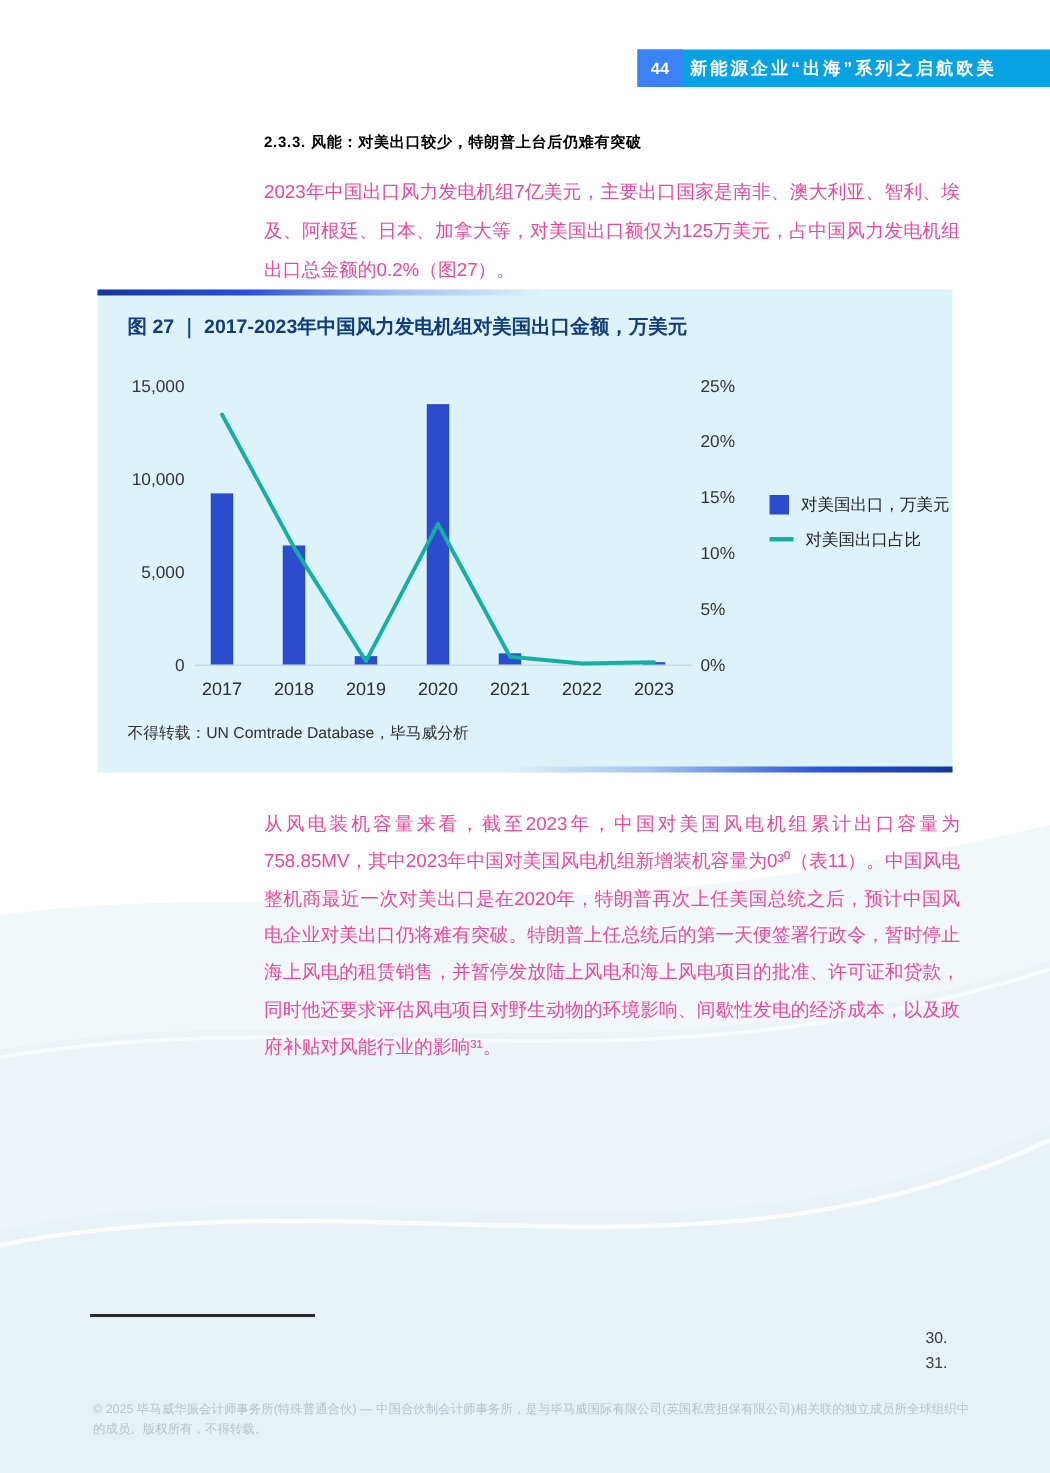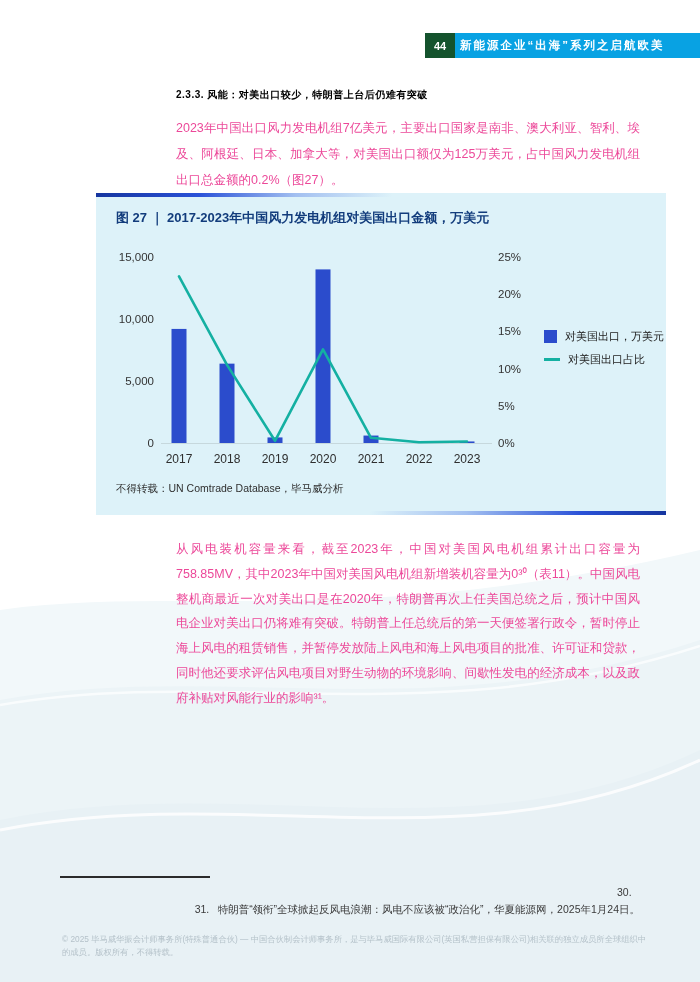--- a/index.html
+++ b/index.html
@@ -12,42 +12,41 @@
     color:#333;
   }
   .bg-waves { position:absolute; left:0; top:490px; width:700px; height:492px; pointer-events:none; }
 
   
   .header-bar {
     position:absolute; left:425px; top:33px; right:0; height:25px;
     background:#08a2e3; display:flex; align-items:stretch;
   }
   .page-num {
-    width:30px; background:#14532d; color:#fff; font-size:11px; font-weight:bold;
+    width:30px; background:#3b82f6; color:#fff; font-size:11px; font-weight:bold;
     display:flex; align-items:center; justify-content:center;
   }
   .series-title {
     color:#ffffff; font-size:11.5px; font-weight:600; letter-spacing:2px;
     display:flex; align-items:center; padding-left:5px; white-space:nowrap;
   }
 
   
   .section-heading {
     position:absolute; left:176px; top:88px; width:470px;
     color:#000000; font-size:10px; font-weight:bold; letter-spacing:0.5px;
   }
   .para { position:absolute; left:176px; width:464px; font-size:12.5px; color:#ec4899; text-align:justify; }
   .para-1 { top:115px; line-height:26px; }
   .para-2 { top:537px; line-height:24.8px; }
 
   
   .figure-panel {
     position:absolute; left:65px; top:193px; width:570px; height:322px;
     background:#ddf2f9;
-    margin-left:31px;
   }
   .panel-bar-top {
     position:absolute; left:0; top:0; width:100%; height:4px;
     background:linear-gradient(90deg, #15359f 0%, #2a52d8 18%, rgba(91,130,230,0.45) 35%, rgba(221,242,249,0) 52%);
   }
   .panel-bar-bottom {
     position:absolute; left:0; bottom:0; width:100%; height:4px;
     background:linear-gradient(90deg, rgba(221,242,249,0) 48%, rgba(91,130,230,0.45) 65%, #2a52d8 85%, #15359f 100%);
   }
   .figure-title {
@@ -144,17 +143,16 @@
 
 <div class="para para-2">从风电装机容量来看，截至2023年，中国对美国风电机组累计出口容量为758.85MV，其中2023年中国对美国风电机组新增装机容量为0³⁰（表11）。中国风电整机商最近一次对美出口是在2020年，特朗普再次上任美国总统之后，预计中国风电企业对美出口仍将难有突破。特朗普上任总统后的第一天便签署行政令，暂时停止海上风电的租赁销售，并暂停发放陆上风电和海上风电项目的批准、许可证和贷款，同时他还要求评估风电项目对野生动物的环境影响、间歇性发电的经济成本，以及政府补贴对风能行业的影响³¹。</div>
 
 <div class="footnote-rule"></div>
 <div class="footnotes">
   <div class="footnote-row">
     <span class="footnote-num">30.</span>
   </div>
   <div class="footnote-row">
     <span class="footnote-num">31.</span>
-    <span>特朗普“领衔”全球掀起反风电浪潮：风电不应该被“政治化”，华夏能源网，2025年1月24日。</span>
   </div>
 </div>
 
 <div class="footer">© 2025 毕马威华振会计师事务所(特殊普通合伙) — 中国合伙制会计师事务所，是与毕马威国际有限公司(英国私营担保有限公司)相关联的独立成员所全球组织中的成员。版权所有，不得转载。</div>
 
 </body></html>

